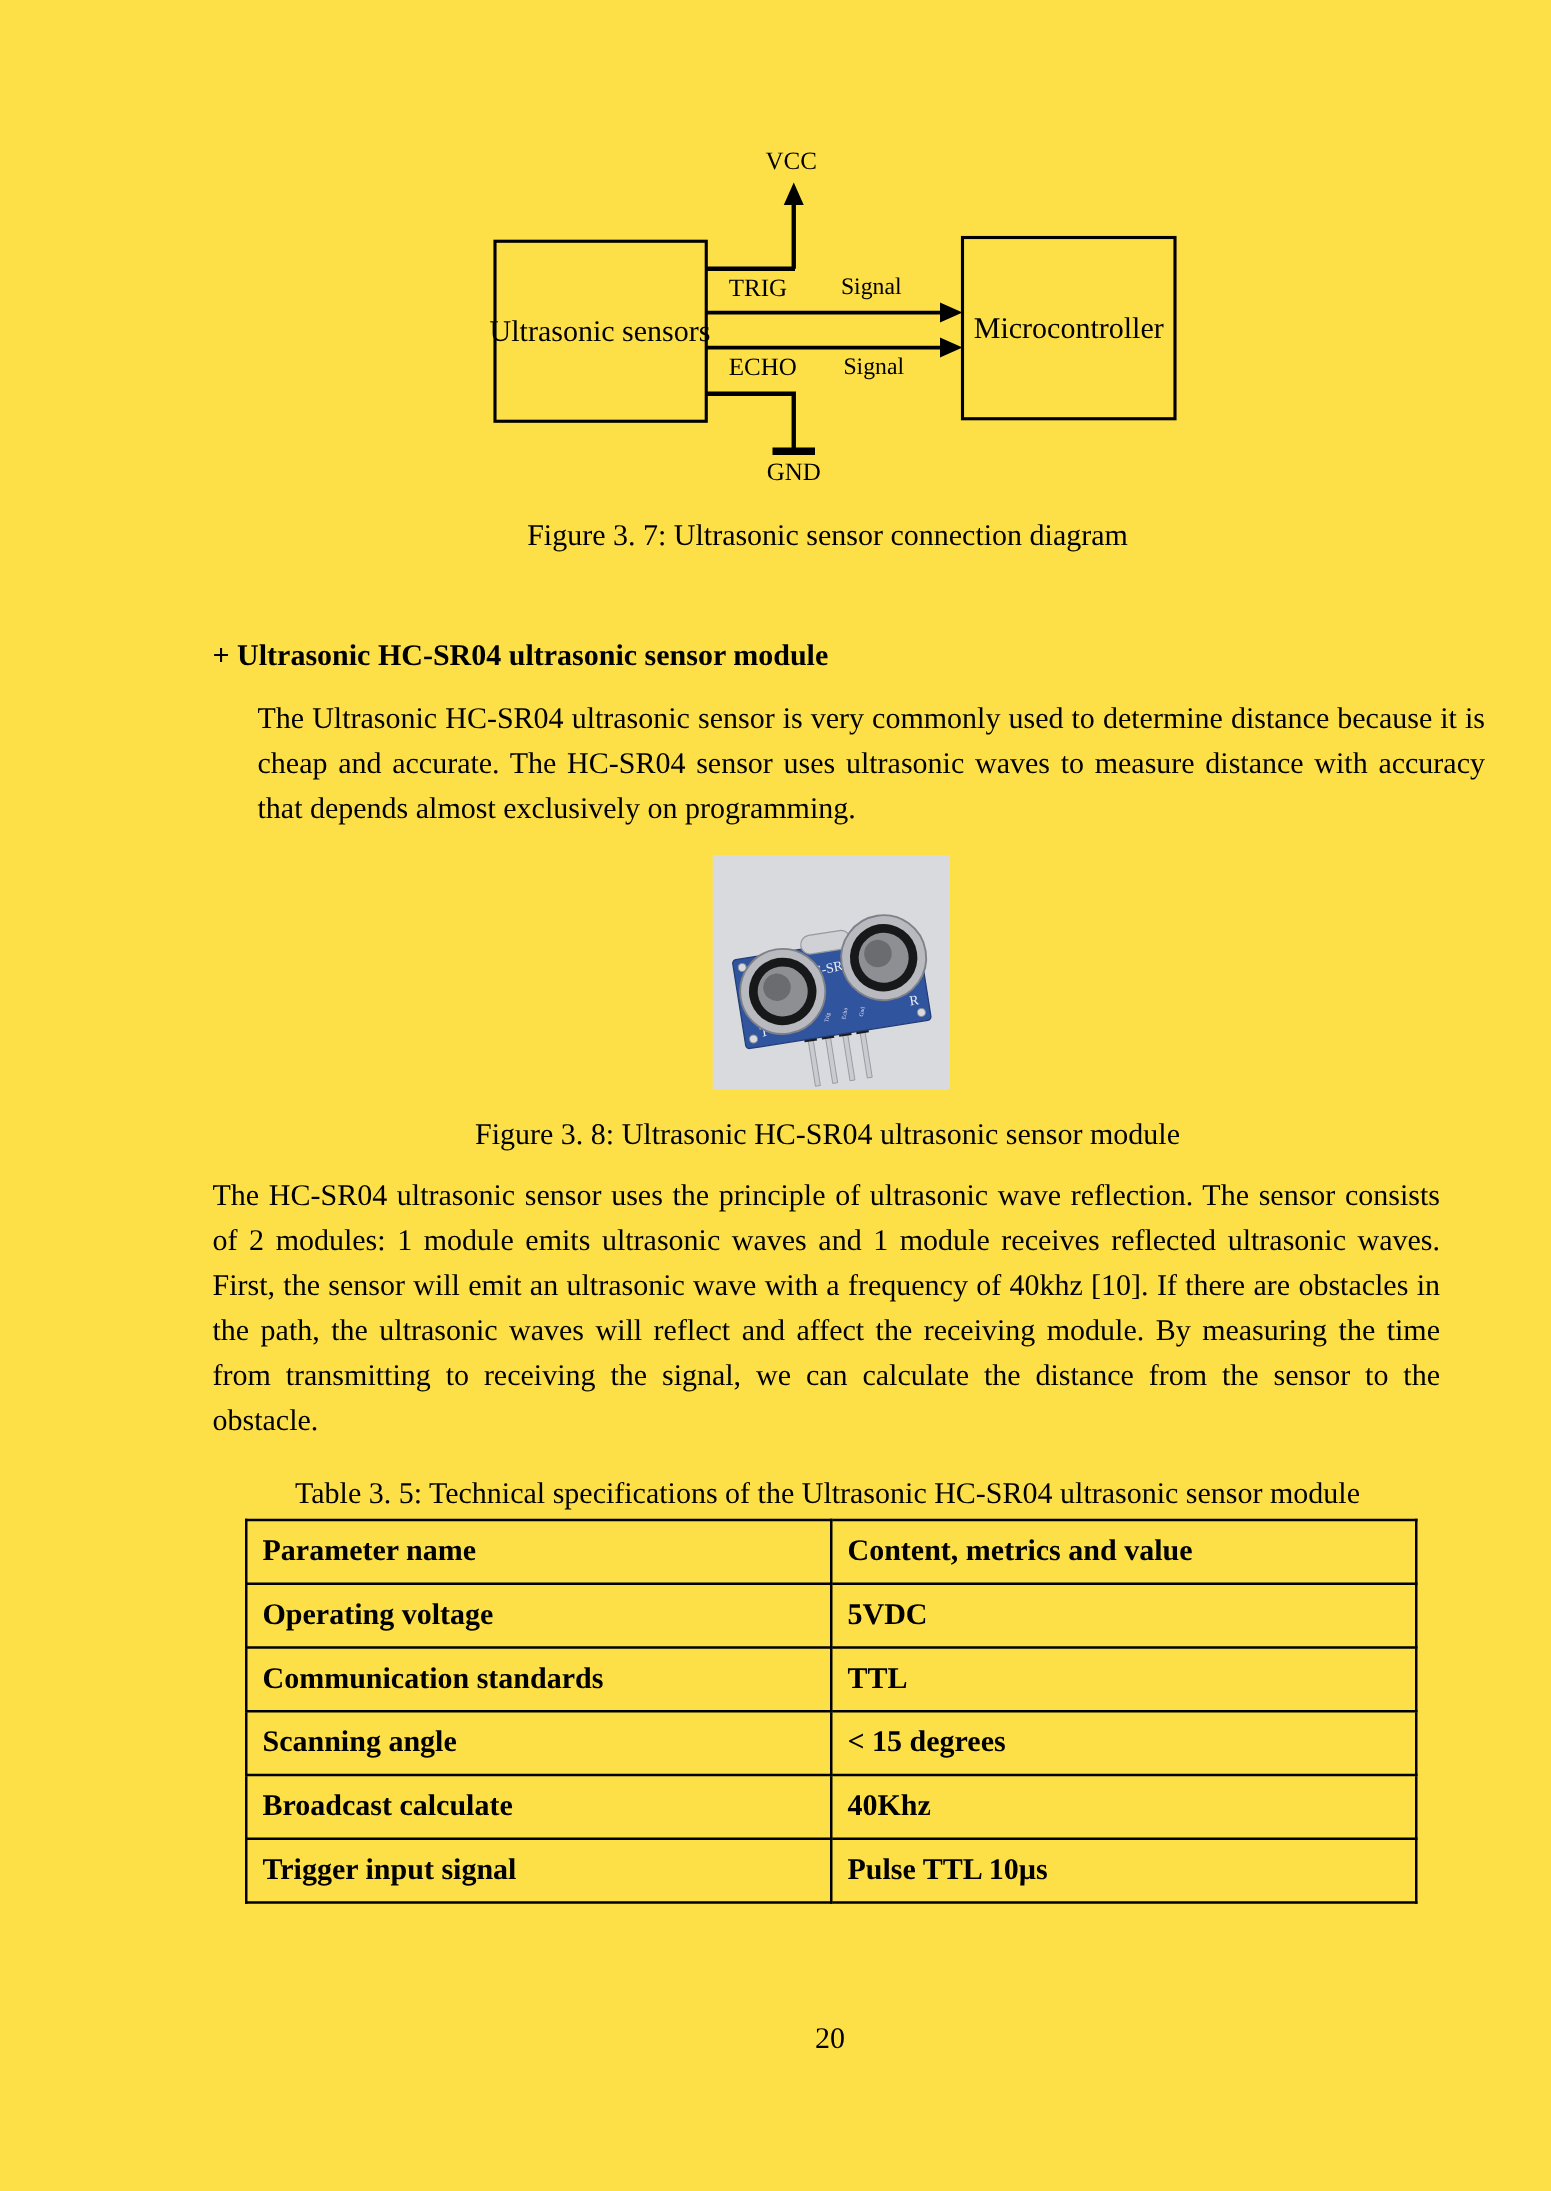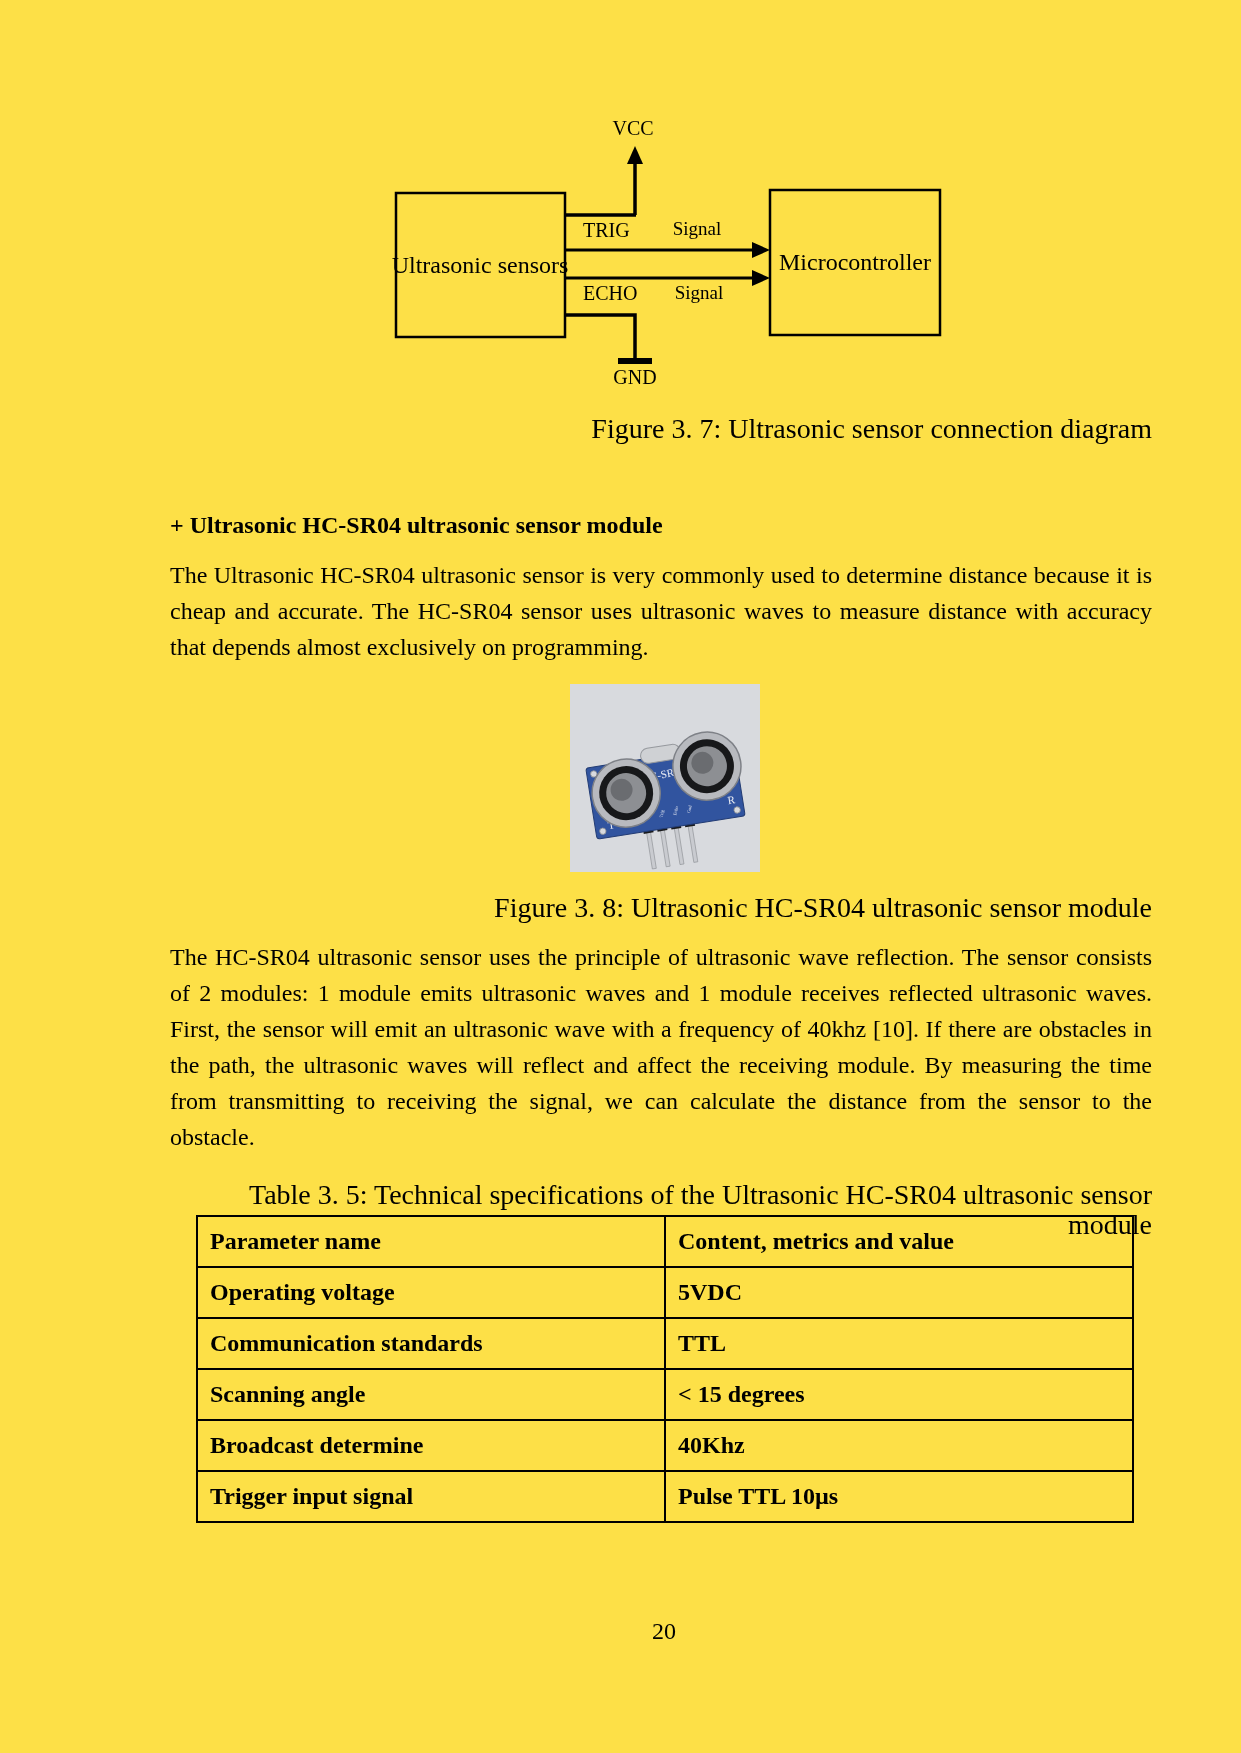--- a/index.html
+++ b/index.html
@@ -7,22 +7,22 @@
     position:relative;
     width:1241px;height:1753px;
     background:#fde047;
     font-family:"Liberation Serif","DejaVu Serif",serif;
     color:#000;
     overflow:hidden;
   }
   .abs{position:absolute;}
   .caption{
     left:172px;width:980px;
-    text-align:right;
-    font-size:28px;line-height:30px;
+    text-align:center;
+    font-size:24px;line-height:30px;
   }
   .heading{
     left:170px;width:982px;
     font-size:24px;font-weight:bold;
   }
   .para{
     left:170px;width:982px;
     font-size:24px;line-height:36px;
     text-align:justify;
   }
@@ -75,21 +75,21 @@
 
     <polyline points="564,315 635,315 635,360" fill="none" stroke="#000" stroke-width="3.5"></polyline>
     <line x1="618" y1="361" x2="652" y2="361" stroke="#000" stroke-width="6"></line>
     <text x="635" y="384" font-size="20" text-anchor="middle">GND</text>
   </svg>
 
   <div class="abs caption" style="top:414px;">Figure 3. 7: Ultrasonic sensor connection diagram</div>
 
   <div class="abs heading" style="top:512px;">+ Ultrasonic HC-SR04 ultrasonic sensor module</div>
 
-  <div class="abs para" style="top:557px;">The Ultrasonic HC-SR04 ultrasonic sensor is very commonly used to determine distance because it is cheap and accurate. The HC-SR04 sensor uses ultrasonic waves to measure distance with accuracy that depends almost exclusively on programming.</div>
+  <div class="abs para" style="top:557px;margin-left:36px;">The Ultrasonic HC-SR04 ultrasonic sensor is very commonly used to determine distance because it is cheap and accurate. The HC-SR04 sensor uses ultrasonic waves to measure distance with accuracy that depends almost exclusively on programming.</div>
 
   <svg class="abs" style="left:570px;top:684px;" width="190" height="188" viewBox="0 0 190 188">
     <rect x="0" y="0" width="190" height="188" fill="#d8dade"></rect>
     <g transform="rotate(-9 95 105)">
 
       <g>
         <rect x="70" y="142" width="4" height="40" fill="#c9cbd0" stroke="#8b8e93" stroke-width="0.6"></rect>
         <rect x="84" y="142" width="4" height="40" fill="#c9cbd0" stroke="#8b8e93" stroke-width="0.6"></rect>
         <rect x="98" y="142" width="4" height="40" fill="#c9cbd0" stroke="#8b8e93" stroke-width="0.6"></rect>
         <rect x="112" y="142" width="4" height="40" fill="#c9cbd0" stroke="#8b8e93" stroke-width="0.6"></rect>
@@ -149,21 +149,21 @@
       </tr>
       <tr>
         <td>Communication standards</td>
         <td>TTL</td>
       </tr>
       <tr>
         <td>Scanning angle</td>
         <td>&lt; 15 degrees</td>
       </tr>
       <tr>
-        <td>Broadcast determine</td>
+        <td>Broadcast calculate</td>
         <td>40Khz</td>
       </tr>
       <tr>
         <td>Trigger input signal</td>
         <td>Pulse TTL 10µs</td>
       </tr>
     </tbody>
   </table>
 
   <div class="abs pagenum">20</div>

